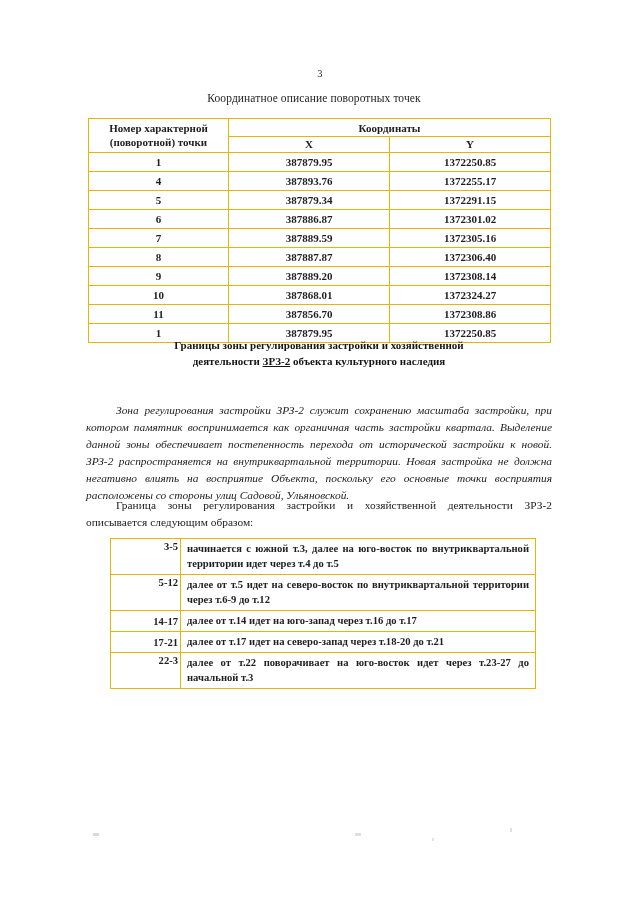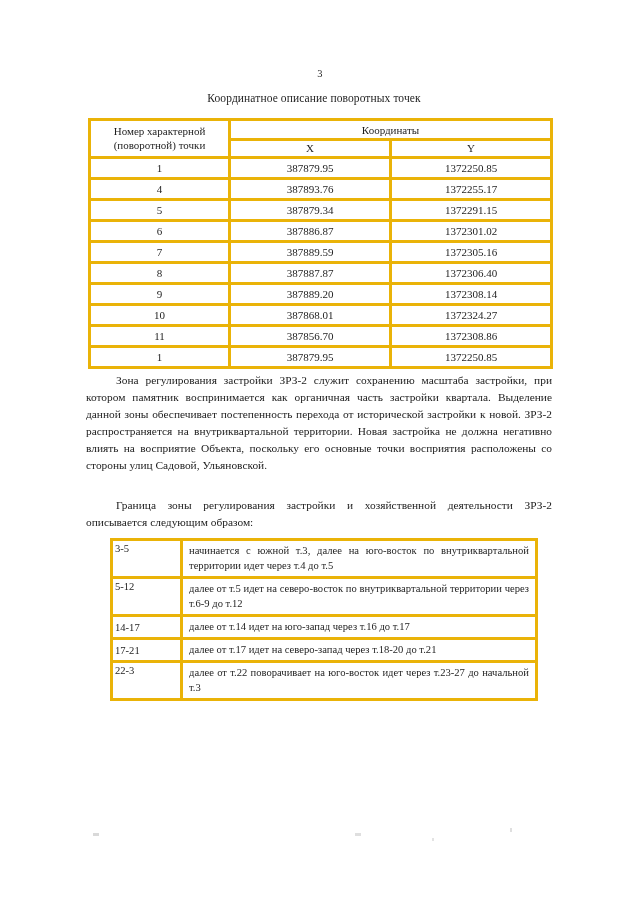--- a/index.html
+++ b/index.html
@@ -47,23 +47,23 @@
   }
 
   
   table.doc-table {
     border-collapse: collapse;
     table-layout: fixed;
     color: #1e1e1e;
   }
   table.doc-table td,
   table.doc-table th {
-    border: 3px solid #eab308;
+    border: 1px solid #eab308;
     padding: 0;
-    font-weight: normal;
+    font-weight: bold;
     vertical-align: middle;
   }
 
   
   .coords-wrap {
     position: absolute;
     top: 118px;
     left: 88px;
   }
   table.coords {
@@ -119,21 +119,21 @@
     font-size: 11.4px;
     line-height: 1.49;
     text-align: justify;
     text-align-last: left;
     color: #1c1c1c;
   }
   .body-text p {
     margin: 0;
     text-indent: 30px;
   }
-  #para-block-1 { top: 372px; }
+  #para-block-1 { top: 402px; font-style: italic; }
   #para-block-2 { top: 497px; }
 
   
   .border-wrap {
     position: absolute;
     top: 538px;
     left: 110px;
   }
   table.borders {
     width: 425px;
@@ -147,21 +147,21 @@
     line-height: 1.3;
     padding: 3px 2px 4px;
     font-size: 10.6px;
   }
   table.borders .hd-desc {
     text-align: center;
     padding: 3px 4px;
     font-size: 11px;
   }
   table.borders td.seg {
-    text-align: left;
+    text-align: right;
     padding: 2px 2px;
     font-size: 10.6px;
     vertical-align: top;
   }
   table.borders td.desc {
     text-align: justify;
     text-align-last: left;
     padding: 2px 6px 3px 6px;
     line-height: 1.42;
     font-size: 10.6px;
@@ -254,20 +254,24 @@
         </tr>
         <tr>
           <td class="cell">1</td>
           <td class="cell">387879.95</td>
           <td class="cell">1372250.85</td>
         </tr>
       </tbody>
     </table>
   </div>
 
+  <div class="zone-heading">
+    <div>Границы зоны регулирования застройки и хозяйственной</div>
+    <div><span>деятельности </span><span class="u">ЗРЗ-2</span><span> объекта культурного наследия</span></div>
+  </div>
 
   <div class="body-text" id="para-block-1">
     <p>Зона регулирования застройки ЗРЗ-2 служит сохранению масштаба застройки, при котором памятник воспринимается как органичная часть застройки квартала. Выделение данной зоны обеспечивает постепенность перехода от исторической застройки к новой. ЗРЗ-2 распространяется на внутриквартальной территории. Новая застройка не должна негативно влиять на восприятие Объекта, поскольку его основные точки восприятия расположены со стороны улиц Садовой, Ульяновской.</p>
   </div>
 
   <div class="body-text" id="para-block-2">
     <p>Граница зоны регулирования застройки и хозяйственной деятельности ЗРЗ-2 описывается следующим образом:</p>
   </div>
 
   <div class="border-wrap">

